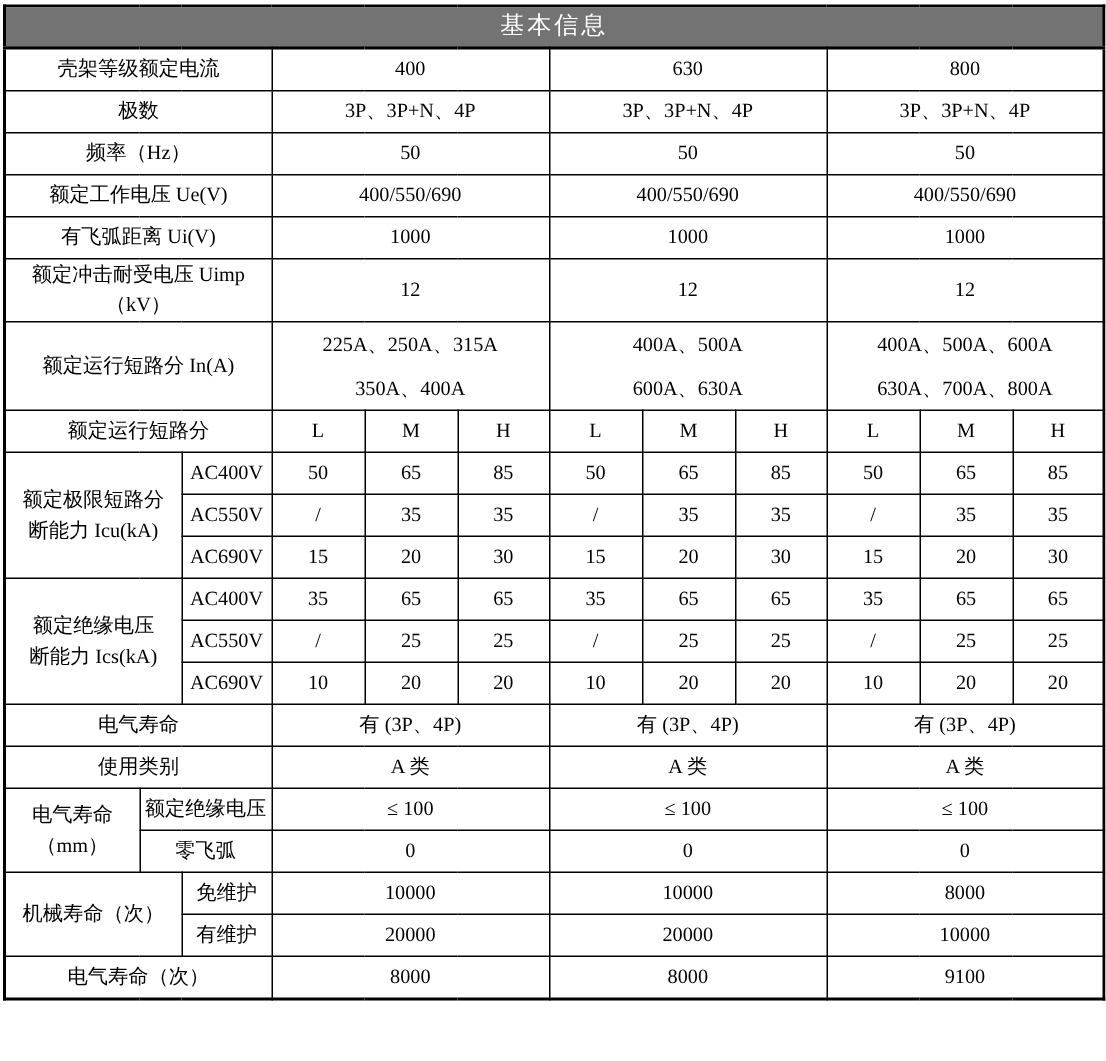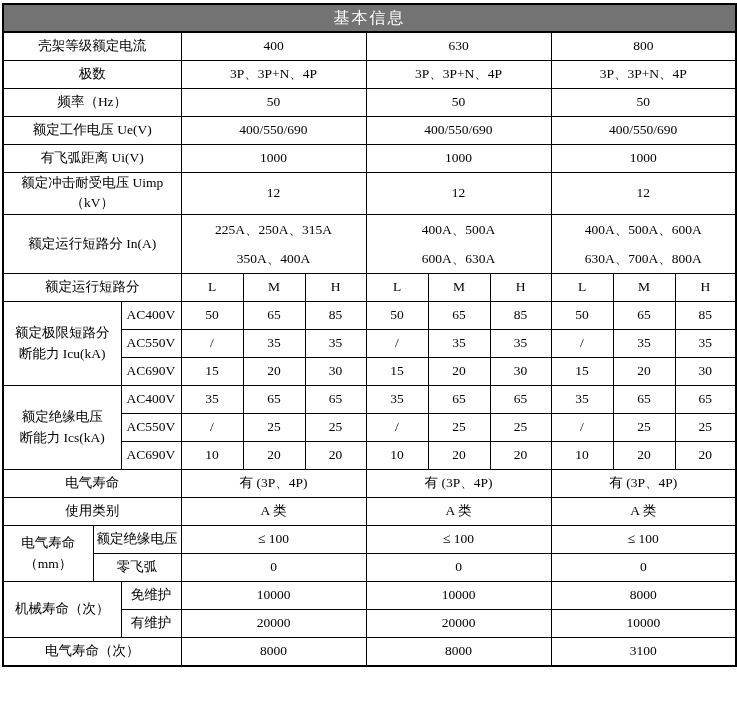--- a/index.html
+++ b/index.html
@@ -241,17 +241,17 @@
         <tr data-name="row-mechanical-life-with-maintenance">
           <td class="sublabel" data-name="row-sublabel">有维护</td>
           <td colspan="3" class="value" data-name="table-cell">20000</td>
           <td colspan="3" class="value" data-name="table-cell">20000</td>
           <td colspan="3" class="value" data-name="table-cell">10000</td>
         </tr>
         <tr data-name="row-electrical-life">
           <td colspan="3" class="label" data-name="row-label">电气寿命（次）</td>
           <td colspan="3" class="value" data-name="table-cell">8000</td>
           <td colspan="3" class="value" data-name="table-cell">8000</td>
-          <td colspan="3" class="value" data-name="table-cell">3100</td>
+          <td colspan="3" class="value" data-name="table-cell">9100</td>
         </tr>
       </tbody>
   </table>
 </div>
 
 </body></html>

